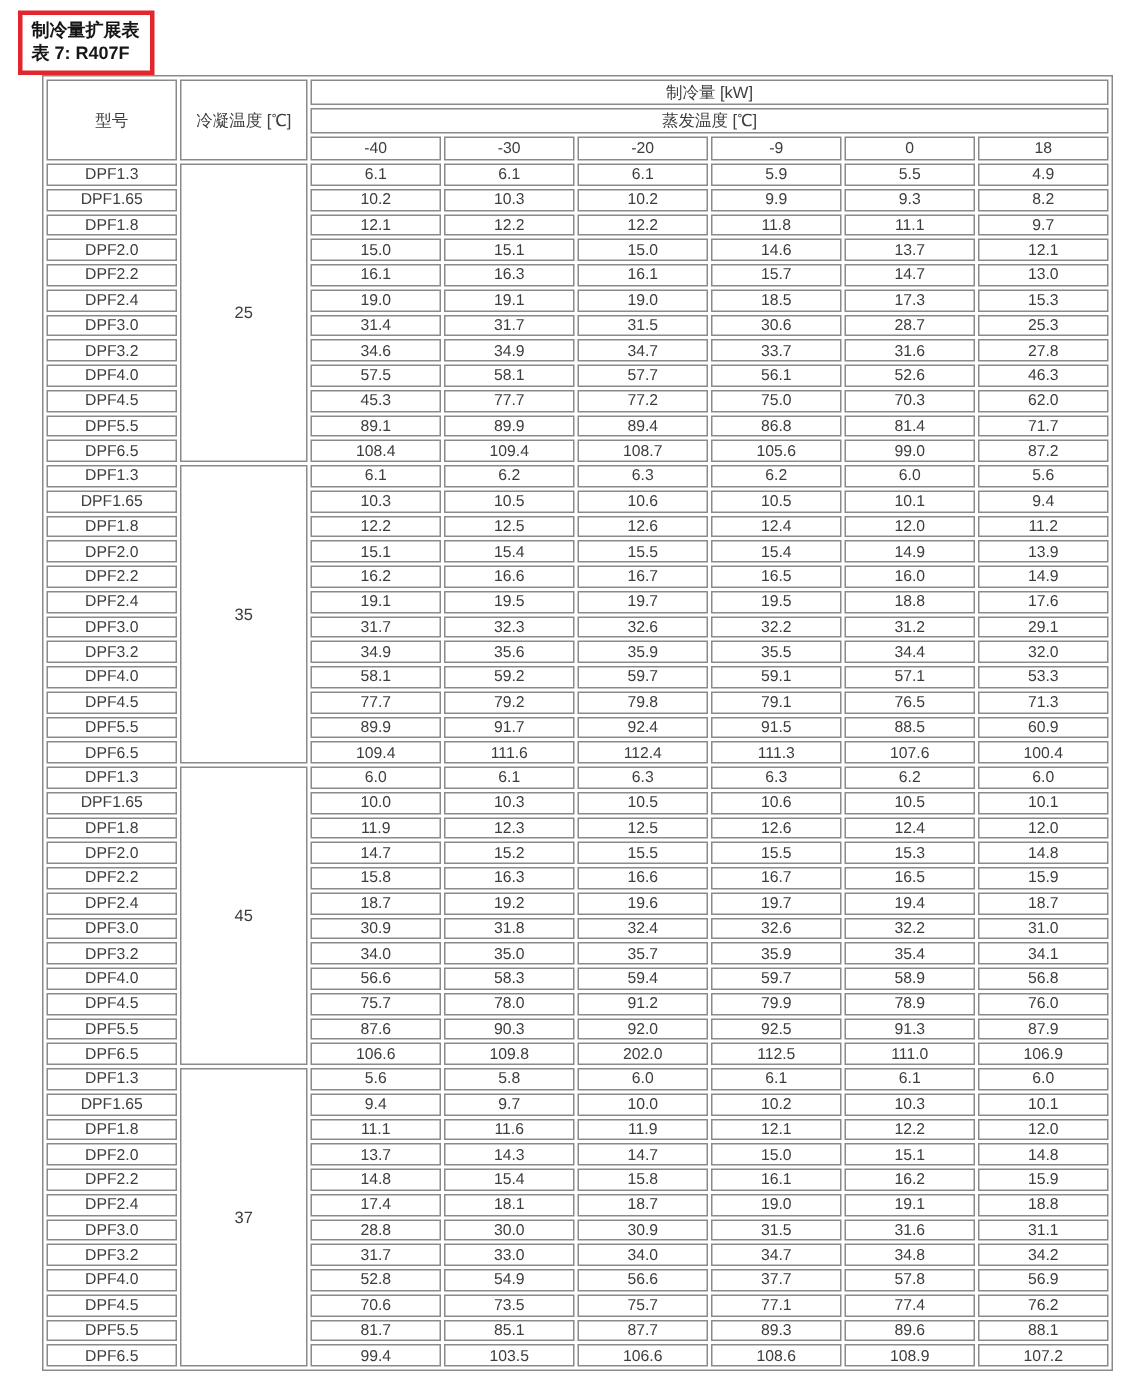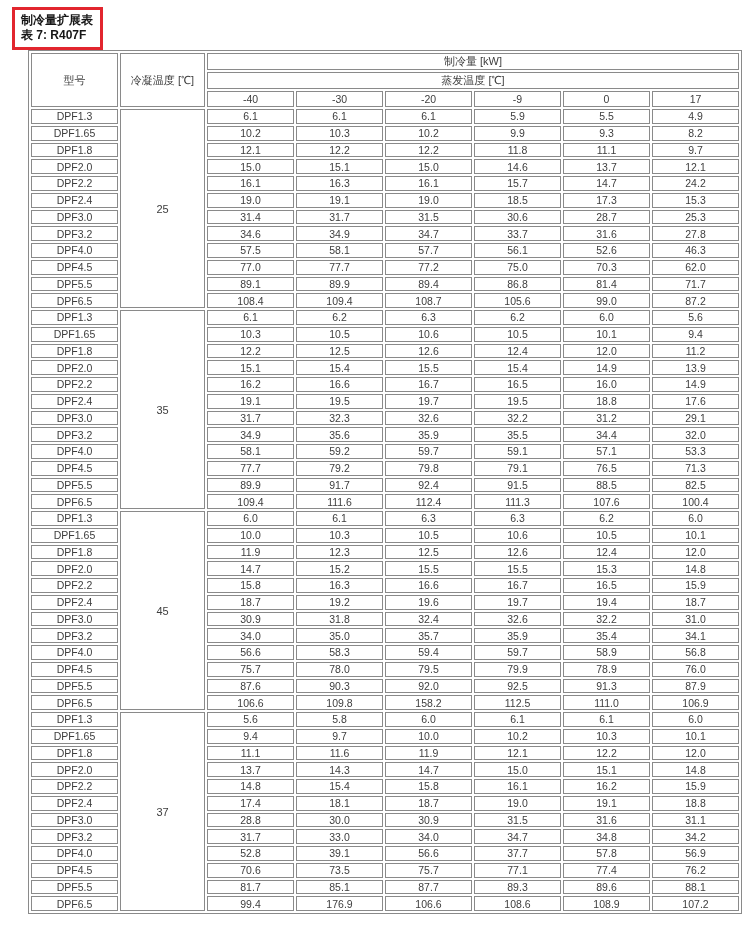--- a/index.html
+++ b/index.html
@@ -86,21 +86,21 @@
       </tr>
       <tr>
         <th colspan="6">蒸发温度 [℃]</th>
       </tr>
       <tr>
         <th class="temp-col">-40</th>
         <th class="temp-col">-30</th>
         <th class="temp-col">-20</th>
         <th class="temp-col">-9</th>
         <th class="temp-col">0</th>
-        <th class="temp-col">17</th>
+        <th class="temp-col">18</th>
       </tr>
     </thead>
     <tbody>
         <tr>
           <td>DPF1.3</td>
           <td rowspan="12" class="cond-cell">25</td>
           <td>6.1</td>
           <td>6.1</td>
           <td>6.1</td>
           <td>5.9</td>
@@ -134,21 +134,21 @@
           <td>13.7</td>
           <td>12.1</td>
         </tr>
         <tr>
           <td>DPF2.2</td>
           <td>16.1</td>
           <td>16.3</td>
           <td>16.1</td>
           <td>15.7</td>
           <td>14.7</td>
-          <td>24.2</td>
+          <td>13.0</td>
         </tr>
         <tr>
           <td>DPF2.4</td>
           <td>19.0</td>
           <td>19.1</td>
           <td>19.0</td>
           <td>18.5</td>
           <td>17.3</td>
           <td>15.3</td>
         </tr>
@@ -174,21 +174,21 @@
           <td>DPF4.0</td>
           <td>57.5</td>
           <td>58.1</td>
           <td>57.7</td>
           <td>56.1</td>
           <td>52.6</td>
           <td>46.3</td>
         </tr>
         <tr>
           <td>DPF4.5</td>
-          <td>77.0</td>
+          <td>45.3</td>
           <td>77.7</td>
           <td>77.2</td>
           <td>75.0</td>
           <td>70.3</td>
           <td>62.0</td>
         </tr>
         <tr>
           <td>DPF5.5</td>
           <td>89.1</td>
           <td>89.9</td>
@@ -297,21 +297,21 @@
           <td>76.5</td>
           <td>71.3</td>
         </tr>
         <tr>
           <td>DPF5.5</td>
           <td>89.9</td>
           <td>91.7</td>
           <td>92.4</td>
           <td>91.5</td>
           <td>88.5</td>
-          <td>82.5</td>
+          <td>60.9</td>
         </tr>
         <tr>
           <td>DPF6.5</td>
           <td>109.4</td>
           <td>111.6</td>
           <td>112.4</td>
           <td>111.3</td>
           <td>107.6</td>
           <td>100.4</td>
         </tr>
@@ -394,39 +394,39 @@
           <td>58.3</td>
           <td>59.4</td>
           <td>59.7</td>
           <td>58.9</td>
           <td>56.8</td>
         </tr>
         <tr>
           <td>DPF4.5</td>
           <td>75.7</td>
           <td>78.0</td>
-          <td>79.5</td>
+          <td>91.2</td>
           <td>79.9</td>
           <td>78.9</td>
           <td>76.0</td>
         </tr>
         <tr>
           <td>DPF5.5</td>
           <td>87.6</td>
           <td>90.3</td>
           <td>92.0</td>
           <td>92.5</td>
           <td>91.3</td>
           <td>87.9</td>
         </tr>
         <tr>
           <td>DPF6.5</td>
           <td>106.6</td>
           <td>109.8</td>
-          <td>158.2</td>
+          <td>202.0</td>
           <td>112.5</td>
           <td>111.0</td>
           <td>106.9</td>
         </tr>
         <tr>
           <td>DPF1.3</td>
           <td rowspan="12" class="cond-cell">37</td>
           <td>5.6</td>
           <td>5.8</td>
           <td>6.0</td>
@@ -493,21 +493,21 @@
           <td>31.7</td>
           <td>33.0</td>
           <td>34.0</td>
           <td>34.7</td>
           <td>34.8</td>
           <td>34.2</td>
         </tr>
         <tr>
           <td>DPF4.0</td>
           <td>52.8</td>
-          <td>39.1</td>
+          <td>54.9</td>
           <td>56.6</td>
           <td>37.7</td>
           <td>57.8</td>
           <td>56.9</td>
         </tr>
         <tr>
           <td>DPF4.5</td>
           <td>70.6</td>
           <td>73.5</td>
           <td>75.7</td>
@@ -520,21 +520,21 @@
           <td>81.7</td>
           <td>85.1</td>
           <td>87.7</td>
           <td>89.3</td>
           <td>89.6</td>
           <td>88.1</td>
         </tr>
         <tr>
           <td>DPF6.5</td>
           <td>99.4</td>
-          <td>176.9</td>
+          <td>103.5</td>
           <td>106.6</td>
           <td>108.6</td>
           <td>108.9</td>
           <td>107.2</td>
         </tr>
       </tbody>
   </table>
 
 </div>
 

